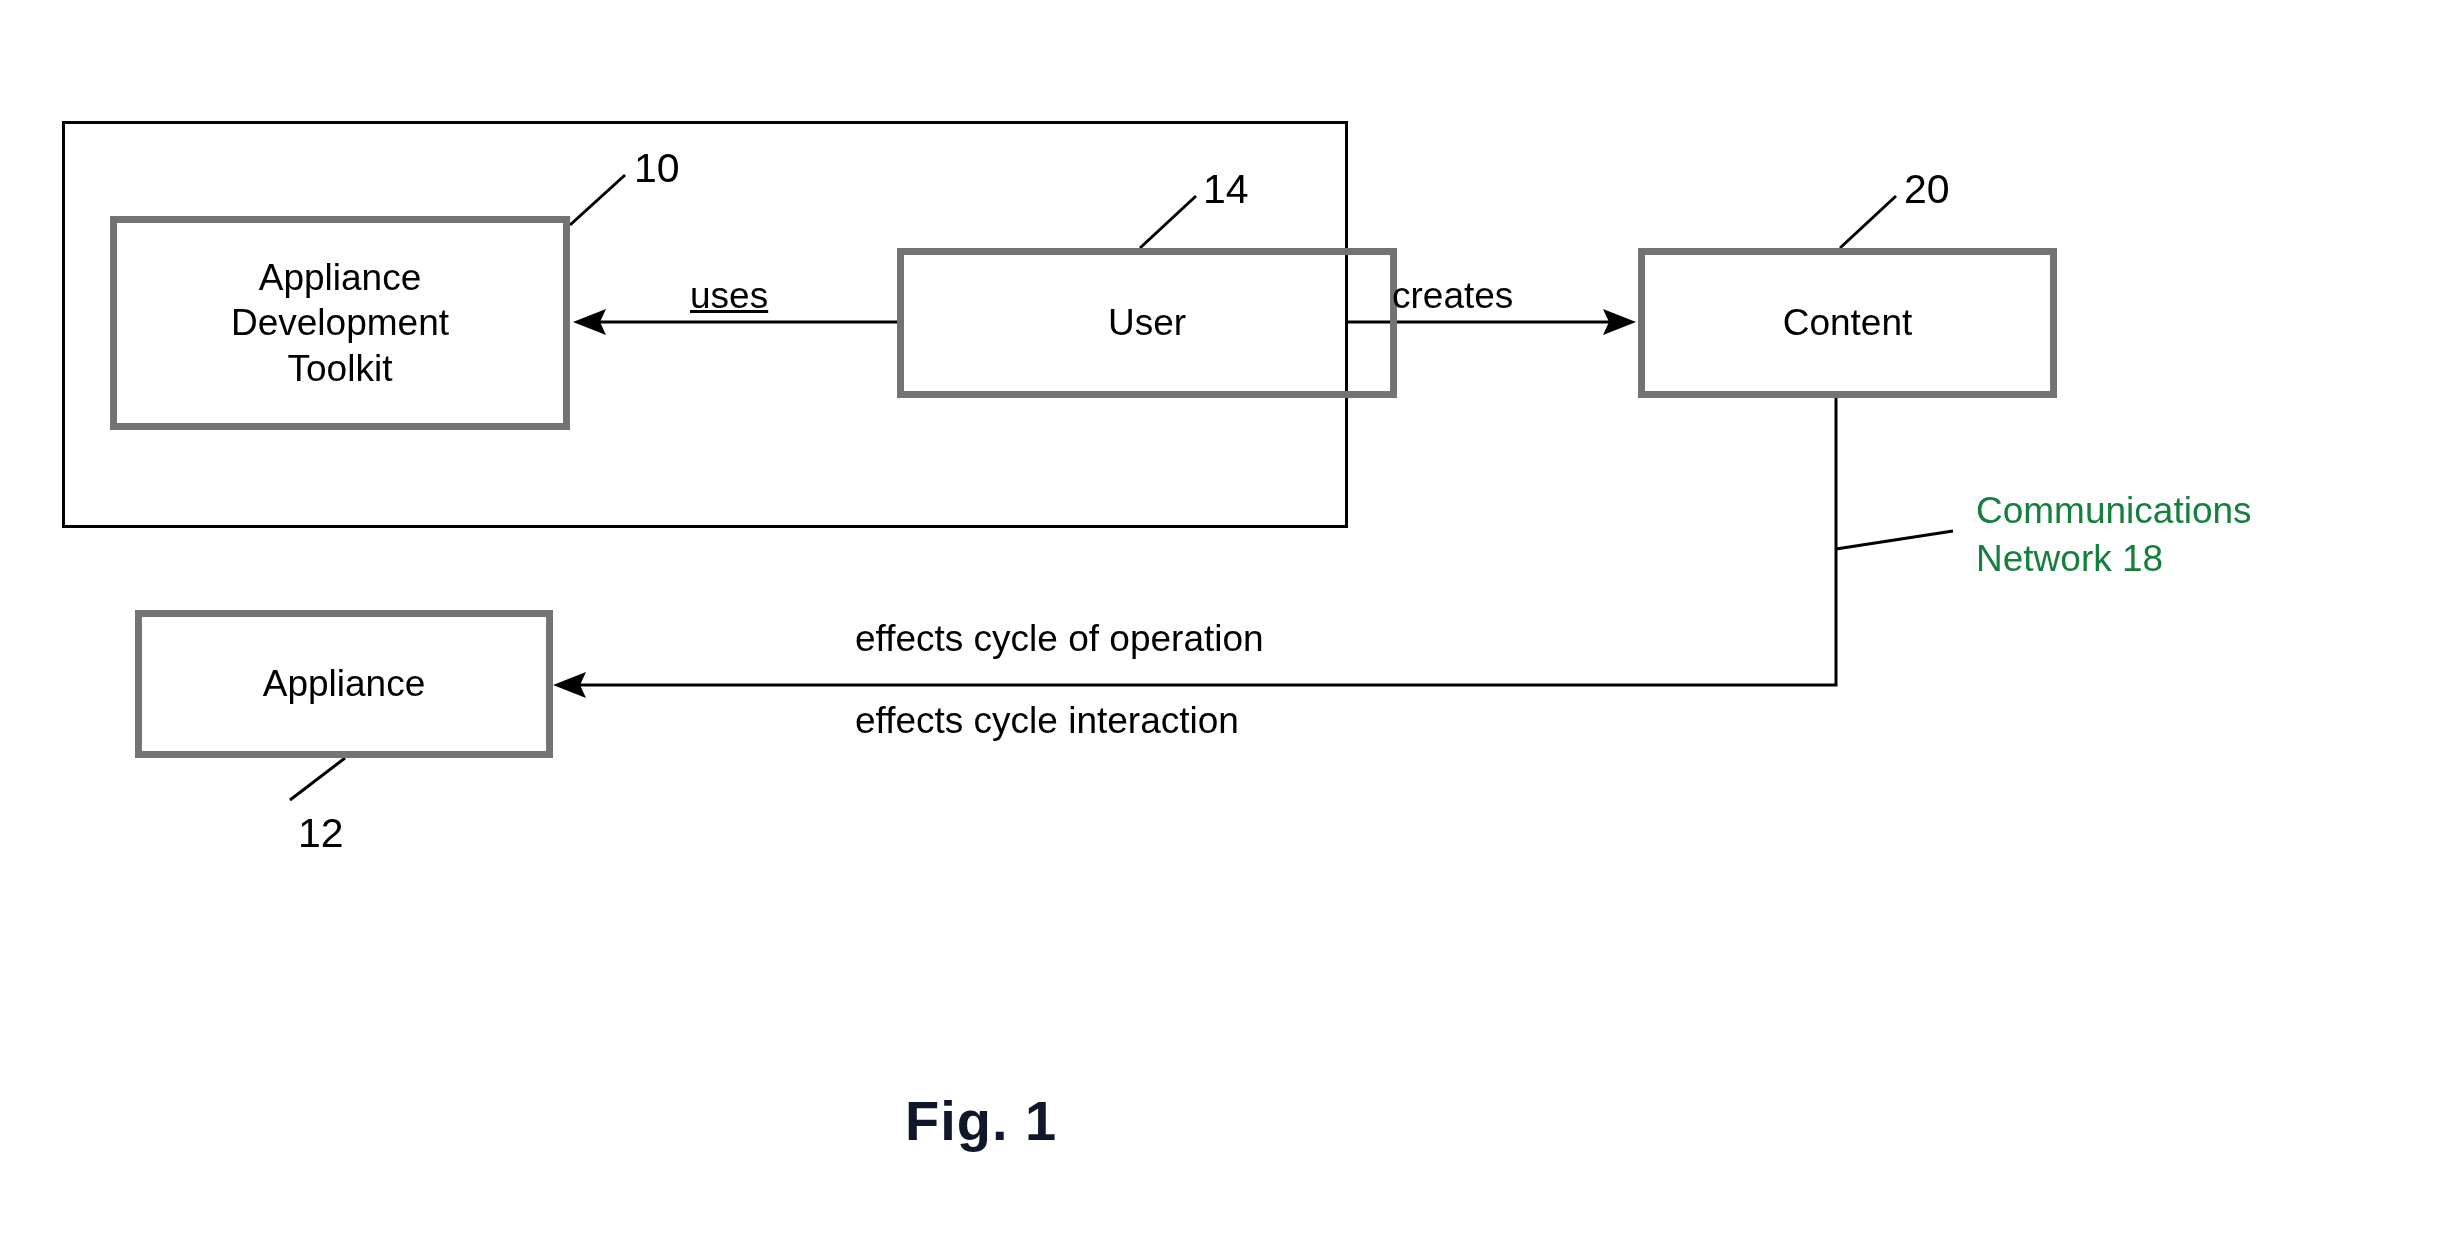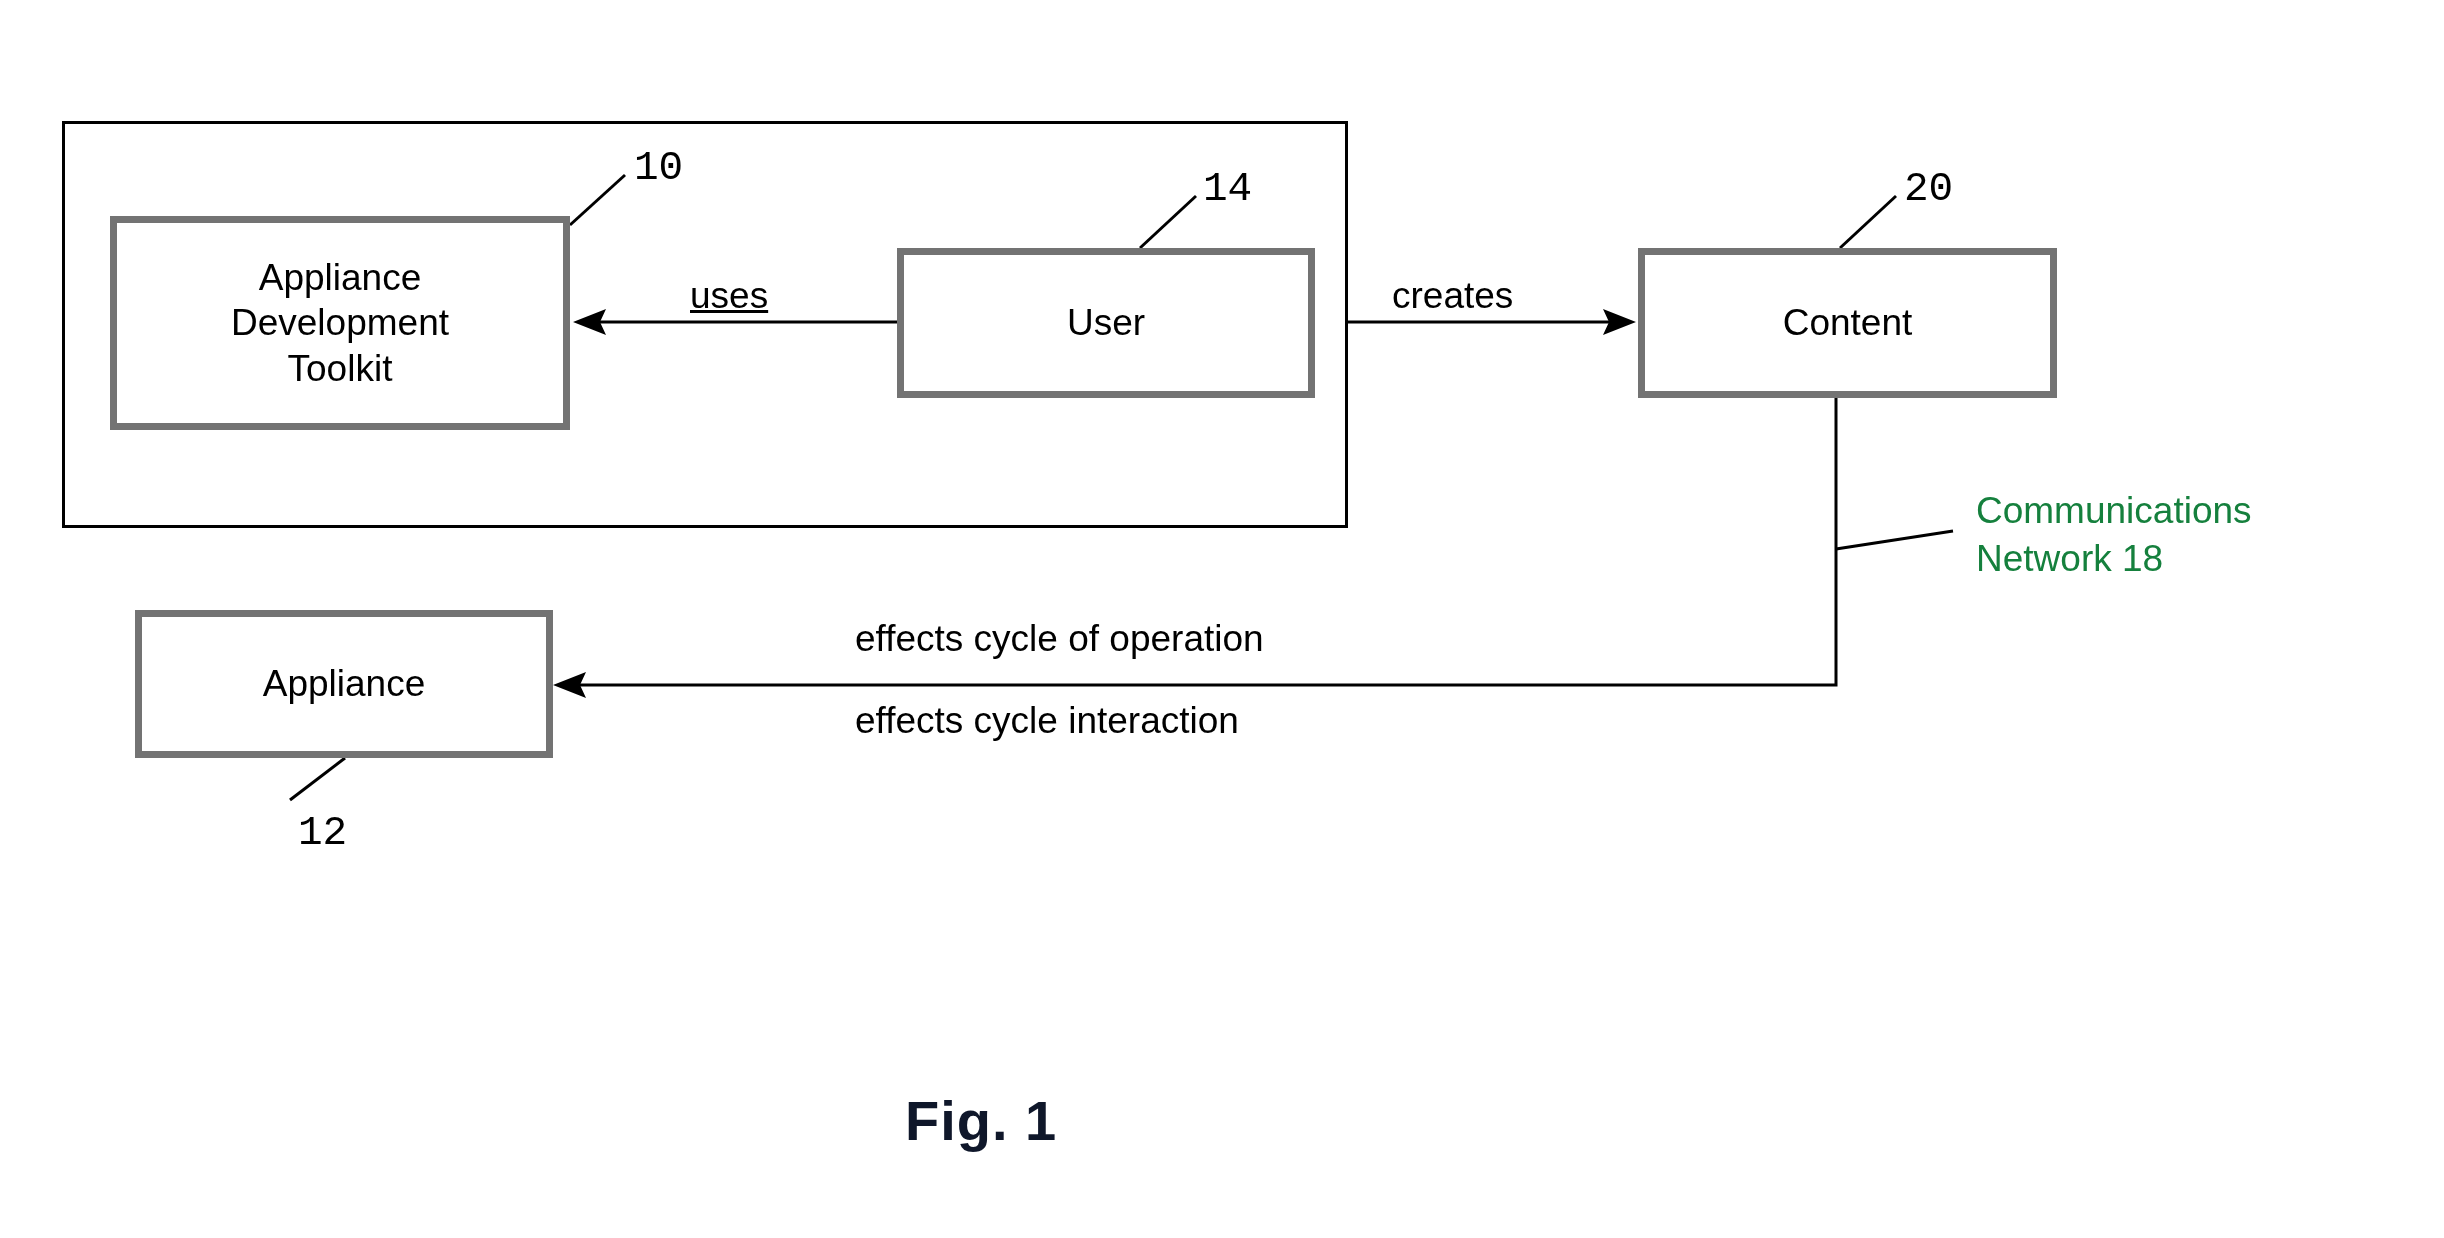--- a/index.html
+++ b/index.html
@@ -50,21 +50,21 @@
   }
   .edge-label {
     position: absolute;
     font-family: "Liberation Sans", sans-serif;
     font-size: 37px;
     color: #000000;
     white-space: nowrap;
   }
   .ref-num {
     position: absolute;
-    font-family: Liberation Mono, monospace;
+    font-family: Liberation Sans, sans-serif;
     font-size: 41px;
     color: #000000;
     white-space: nowrap;
   }
   .callout-text {
     position: absolute;
     font-family: "Liberation Sans", sans-serif;
     font-size: 37px;
     line-height: 1.3;
     color: #15803d;
@@ -122,21 +122,21 @@
   </svg>
 
   <div class="group-box" style="left:62px; top:121px; width:1286px; height:407px;"></div>
 
   <div class="node-box" style="left:110px; top:216px; width:460px; height:214px;">
     <span class="node-label">Appliance
 Development
 Toolkit</span>
   </div>
 
-  <div class="node-box" style="left:897px; top:248px; width:418px; height:150px;">
+  <div class="node-box" style="left:897px; top:248px; width:500px; height:150px;">
     <span class="node-label">User</span>
   </div>
 
   <div class="node-box" style="left:1638px; top:248px; width:419px; height:150px;">
     <span class="node-label">Content</span>
   </div>
 
   <div class="node-box" style="left:135px; top:610px; width:418px; height:148px;">
     <span class="node-label">Appliance</span>
   </div>

